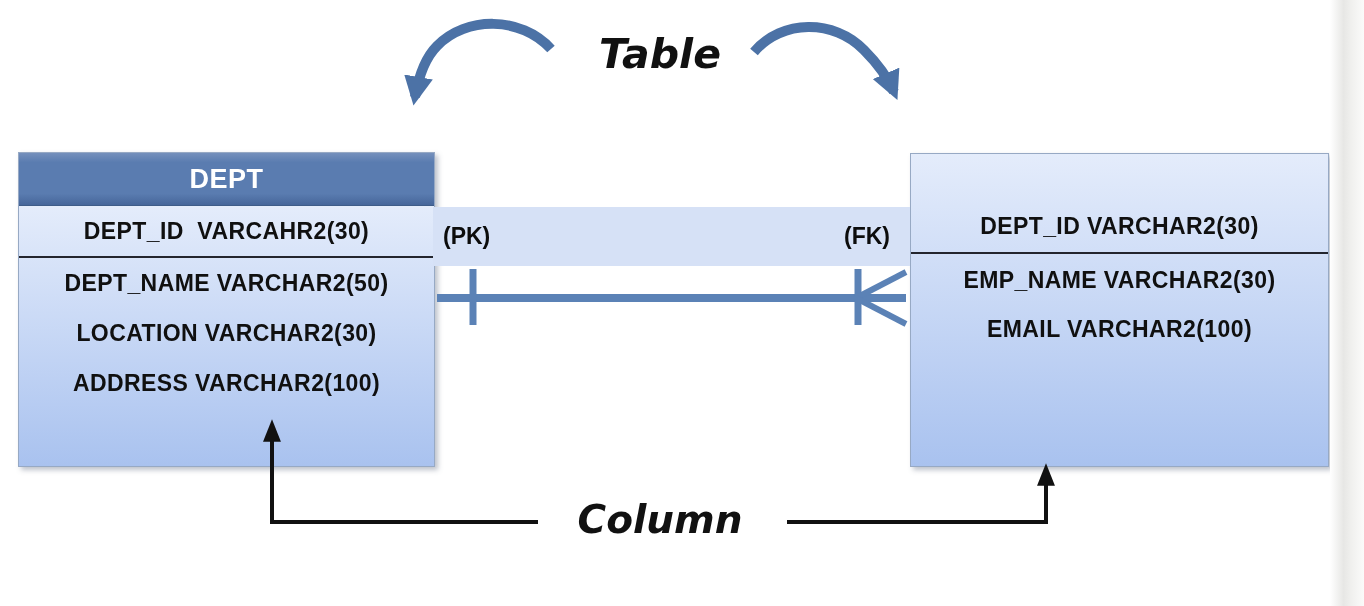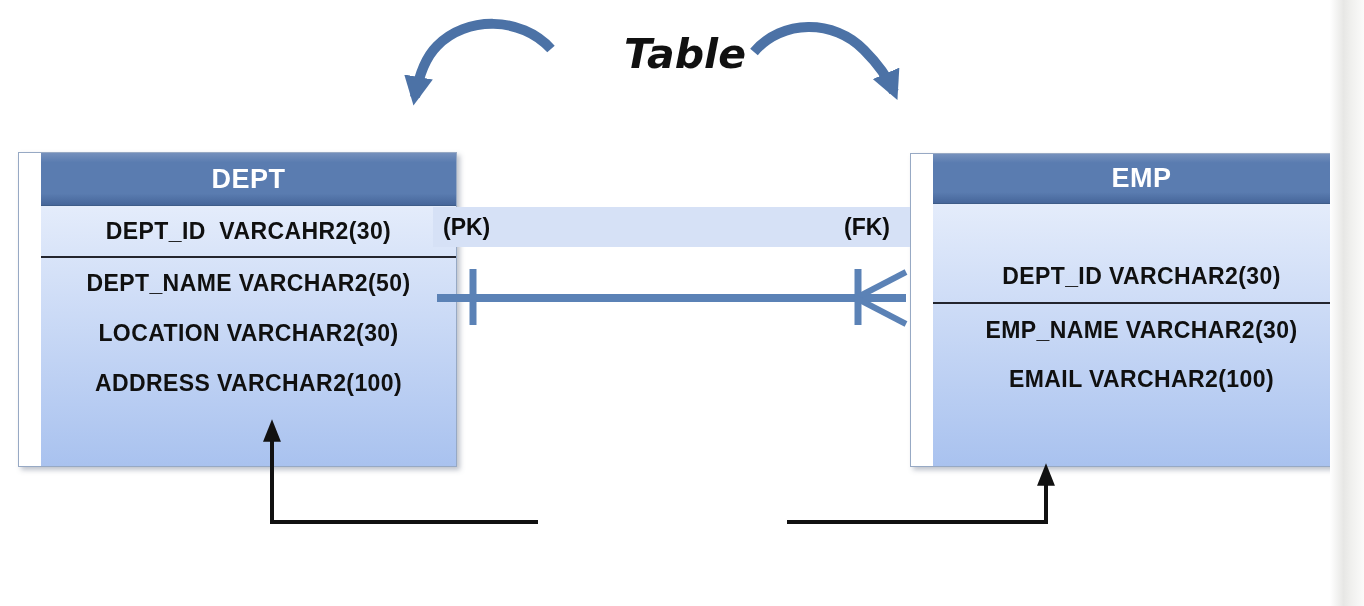--- a/index.html
+++ b/index.html
@@ -17,55 +17,55 @@
   }
   html,body{margin:0;padding:0;background:#fff;}
   .canvas{
     position:relative;width:1364px;height:606px;background:#ffffff;
     overflow:hidden;font-family:"Liberation Sans",sans-serif;
   }
   
   .etable{
     position:absolute;border:1px solid #97a9c4;
     box-shadow:3px 3px 5px rgba(110,120,140,.45);
-    display:flex;flex-direction:column;padding-left:22px;
+    display:flex;flex-direction:column;
   }
   .etable-header{
     height:52px;flex:0 0 52px;
     background:linear-gradient(180deg,var(--header_blue_light) 0%,var(--header_blue) 18%,var(--header_blue) 78%,var(--header_blue_dark) 100%);
     color:#ffffff;font-weight:bold;font-size:27px;letter-spacing:.5px;
     display:flex;align-items:center;justify-content:center;
     border-bottom:1px solid #3e5c88;
   }
   .etable-body{
     flex:1;display:flex;flex-direction:column;
     background:linear-gradient(180deg,var(--body_top) 0%,var(--body_bottom) 100%);
   }
   .erow{
     height:50px;flex:0 0 50px;display:flex;align-items:center;justify-content:center;
     color:#101010;font-weight:bold;font-size:23px;letter-spacing:.4px;white-space:pre;
   }
   .esep{height:2px;flex:0 0 2px;background:var(--separator);}
   
   .key-band{
-    position:absolute;left:433px;top:207px;width:477px;height:40px;
+    position:absolute;left:433px;top:207px;width:477px;height:59px;
     background:var(--band);
     display:flex;align-items:center;justify-content:space-between;
     font-weight:bold;font-size:23px;color:#0c0c0c;
     padding:0;box-sizing:border-box;
   }
   .key-band .pk{margin-left:10px;}
   .key-band .fk{margin-right:20px;}
   
   .annot{
     position:absolute;color:var(--annotation_black);
     font-family:"DejaVu Sans",sans-serif;font-style:italic;font-weight:bold;
     text-align:center;
   }
-  .annot.table-label{left:585px;top:30px;width:200px;font-size:41px;}
+  .annot.table-label{left:560px;top:30px;width:200px;font-size:41px;}
   .annot.column-label{left:558px;top:497px;width:204px;font-size:39px;}
   
   .overlay{position:absolute;left:0;top:0;width:1364px;height:606px;pointer-events:none;}
   
   .page-edge{
     position:absolute;top:0;right:0;width:34px;height:606px;
     background:linear-gradient(90deg,#ffffff 0%,var(--page_edge) 40%,#efefed 60%,#fbfbfa 100%);
   }
 </style>
 </head>
@@ -78,35 +78,35 @@
     <div class="etable-body">
       <div class="erow">DEPT_ID  VARCAHR2(30)</div>
       <div class="esep"></div>
       <div class="erow">DEPT_NAME VARCHAR2(50)</div>
       <div class="erow">LOCATION VARCHAR2(30)</div>
       <div class="erow">ADDRESS VARCHAR2(100)</div>
     </div>
   </div>
 
   <div class="etable" style="left:910px;top:153px;width:417px;height:312px;">
-    <div class="etable-header" style="height:49px;flex:0 0 49px;">EMP</div>
     <div class="etable-body">
       <div class="erow" style="height:52px;flex:0 0 52px;margin-top:46px;">DEPT_ID VARCHAR2(30)</div>
       <div class="esep"></div>
       <div class="erow" style="height:52px;flex:0 0 52px;">EMP_NAME VARCHAR2(30)</div>
       <div class="erow" style="height:47px;flex:0 0 47px;">EMAIL VARCHAR2(100)</div>
     </div>
   </div>
 
   <div class="key-band">
     <span class="pk">(PK)</span>
     <span class="fk">(FK)</span>
   </div>
 
   <div class="annot table-label">Table</div>
+  <div class="annot column-label">Column</div>
 
   <svg class="overlay" viewBox="0 0 1364 606">
     <defs>
       <marker id="ah-blue" viewBox="0 0 10 10" refX="7" refY="5" markerWidth="2.9" markerHeight="2.9" orient="auto">
         <path d="M0,0 L10,5 L0,10 z" style="fill:var(--arrow_blue)"></path>
       </marker>
       <marker id="ah-black" viewBox="0 0 10 10" refX="7" refY="5" markerWidth="5.6" markerHeight="5.6" orient="auto">
         <path d="M0,1 L10,5 L0,9 z" style="fill:var(--annotation_black)"></path>
       </marker>
     </defs>

